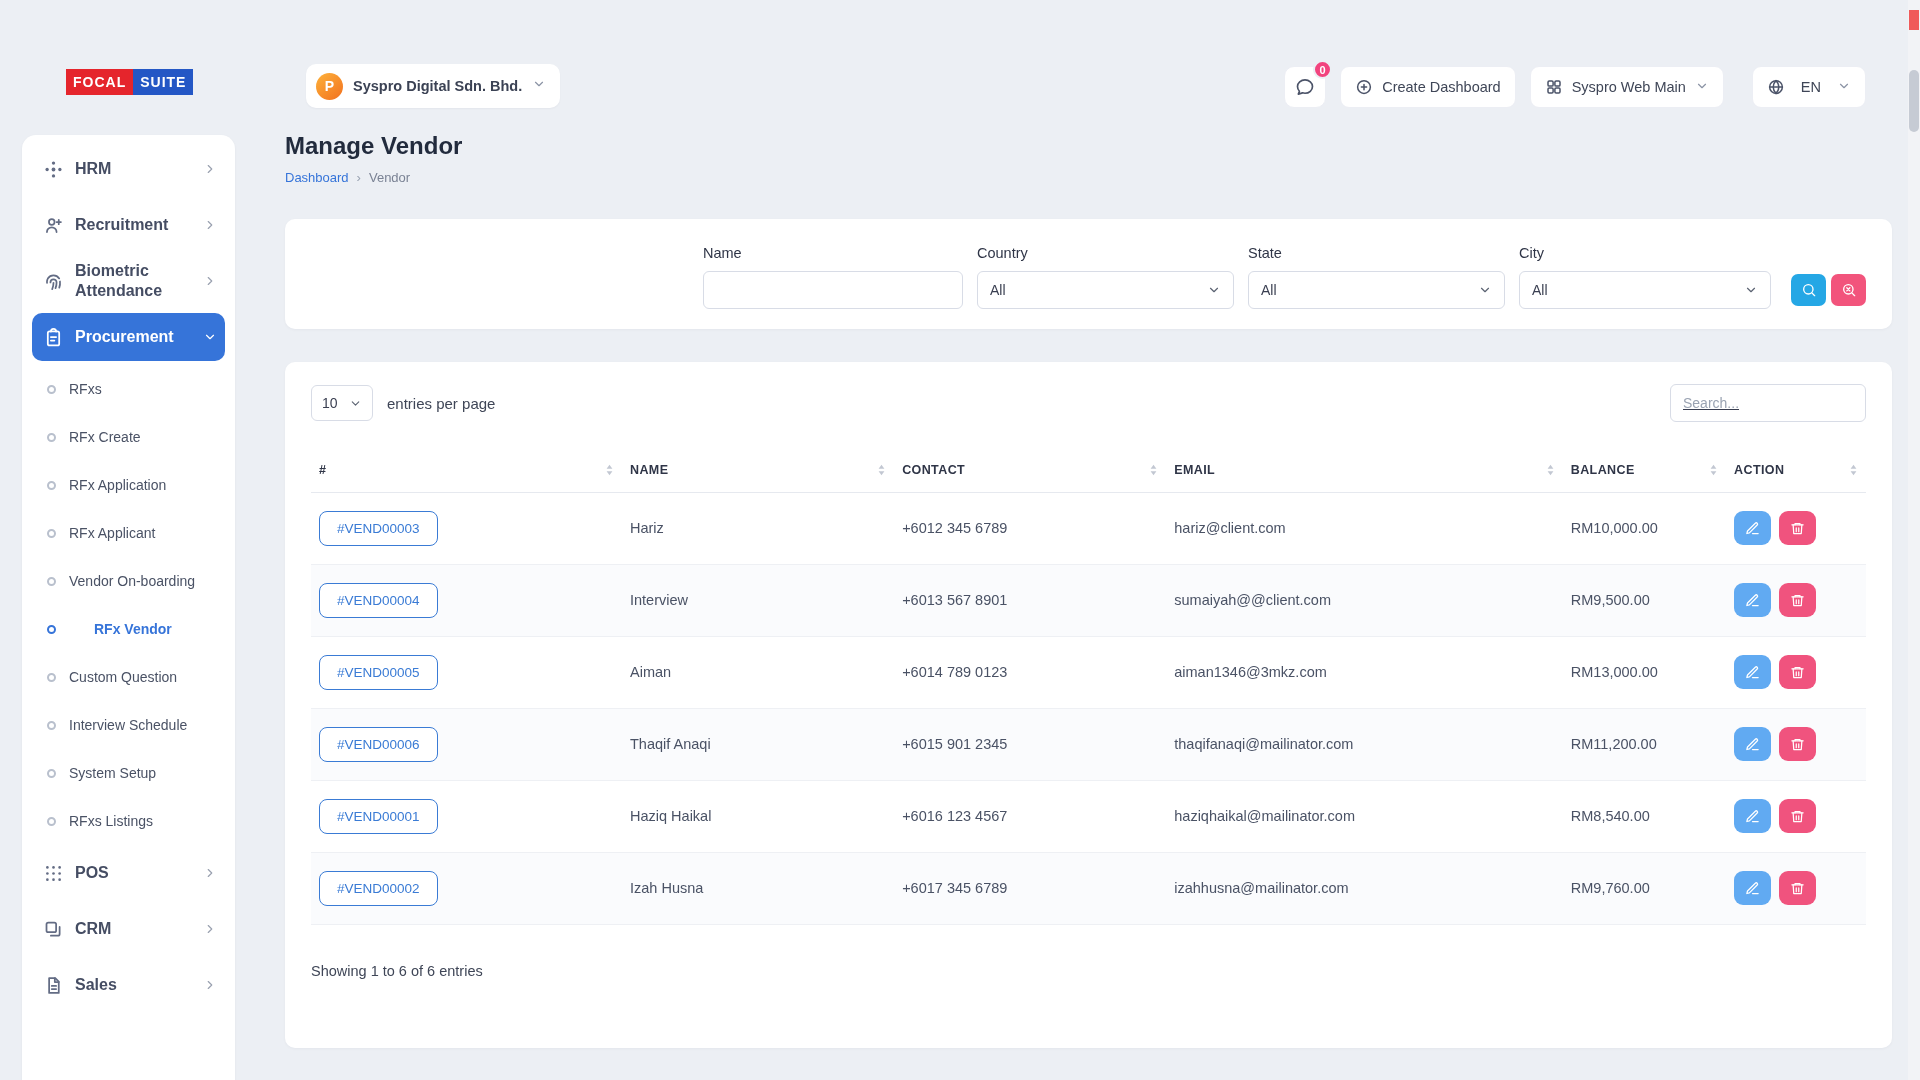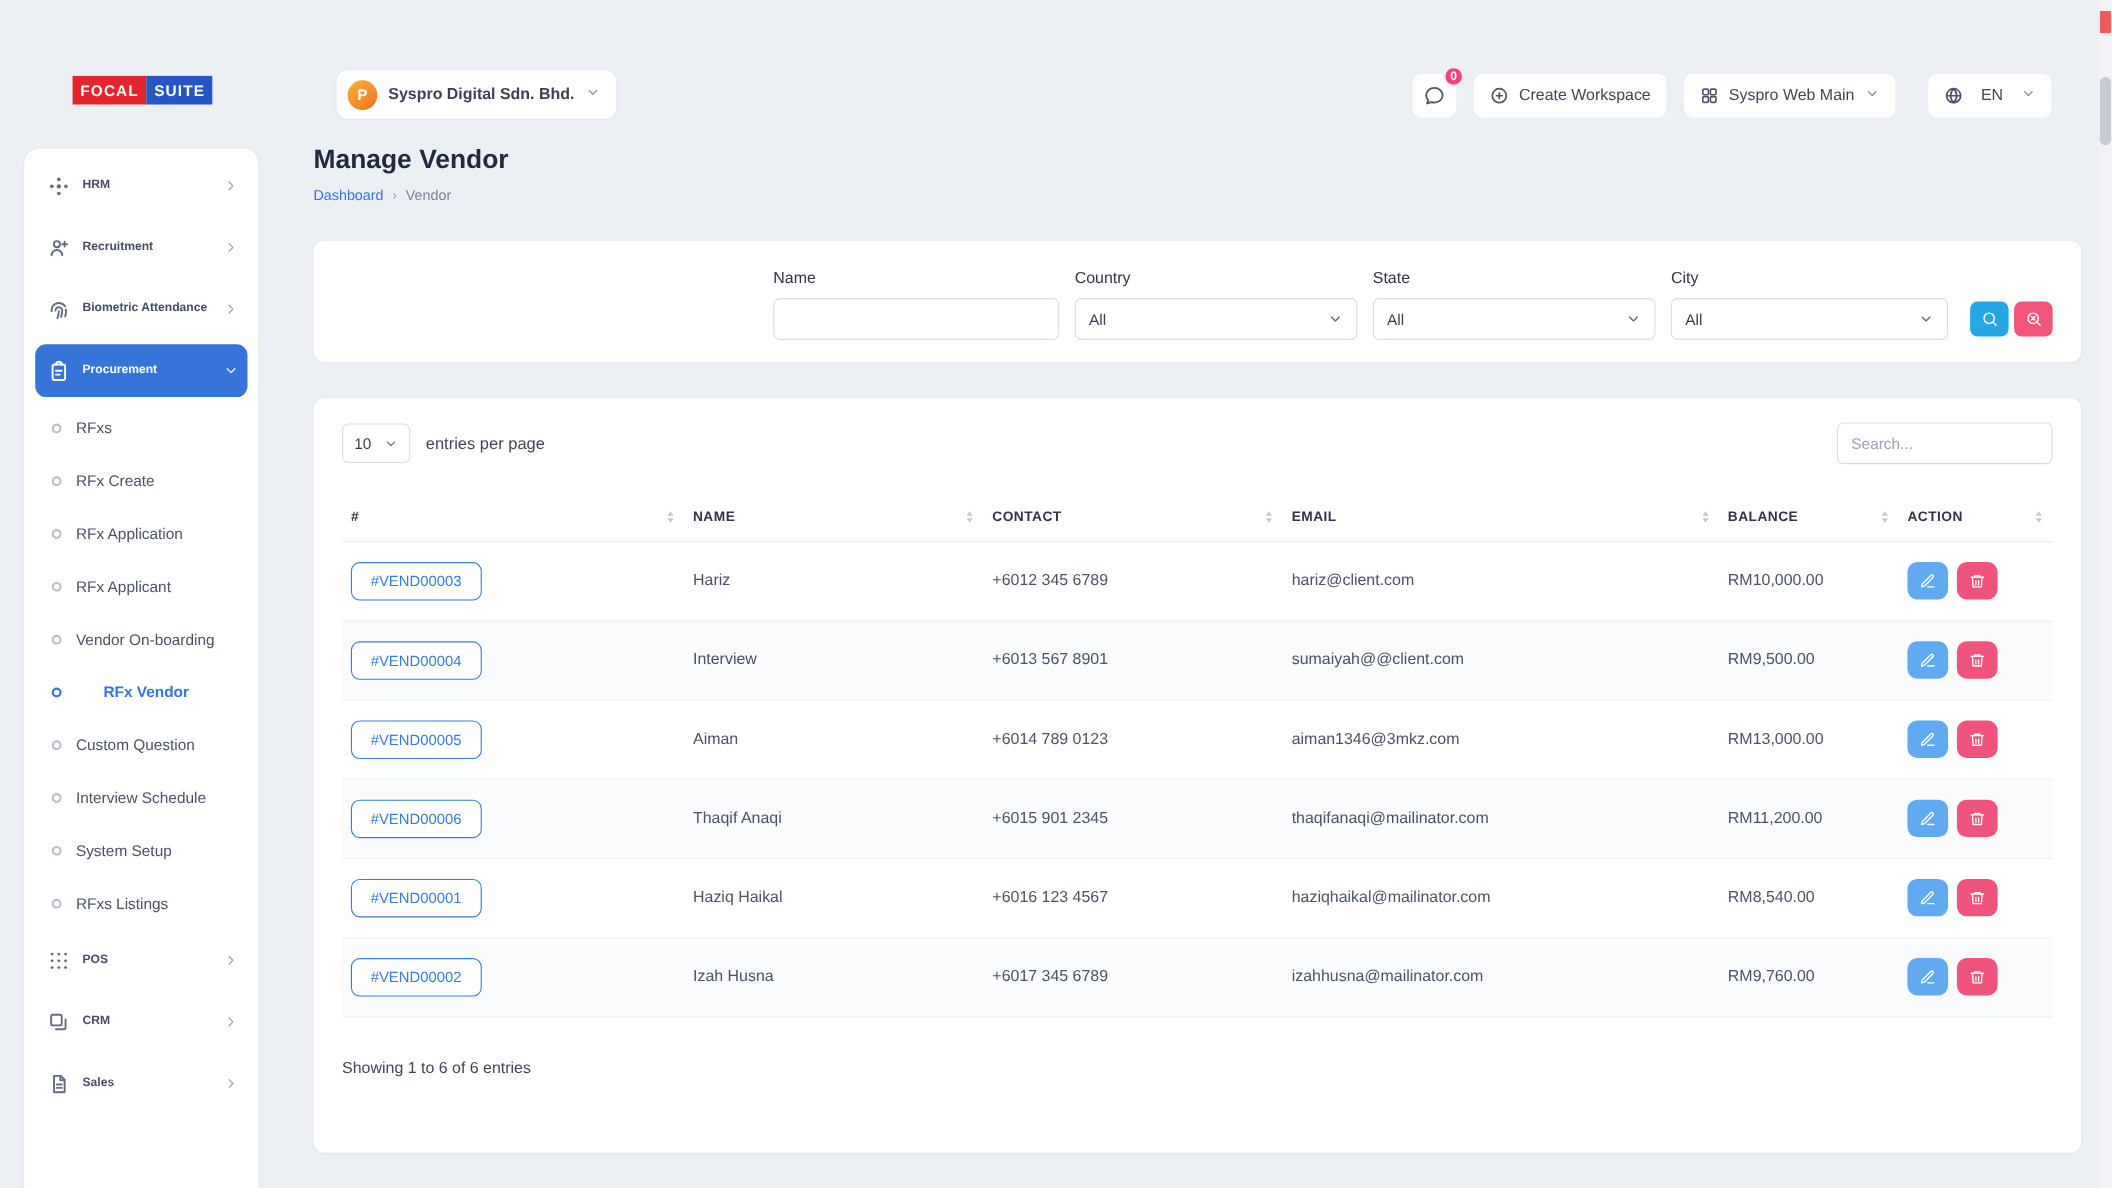--- a/index.html
+++ b/index.html
@@ -21,21 +21,21 @@
   .logo-suite { background:#2457c5; color:#fff; font-weight:bold; font-size:14px; letter-spacing:1px; padding:5px 7px; }
   .sidebar-card {
     position:absolute; top:135px; left:0; right:0; height:1000px;
     background:#fff; border-radius:14px; padding:6px 10px 20px;
     box-shadow:0 1px 3px rgba(16,24,40,.05); overflow:hidden;
   }
   .nav { display:flex; flex-direction:column; }
   .nav-item {
     display:flex; align-items:center; gap:11px; min-height:48px; margin:4px 0;
     padding:4px 8px 4px 10px; border-radius:10px; cursor:pointer;
-    font-size:11px; font-weight:bold; color:#454d63;
+    font-size:16px; font-weight:bold; color:#454d63;
   }
   .nav-item .nav-icon { width:22px; color:#636c84; flex:0 0 22px; }
   .nav-item .nav-icon svg { width:21px; height:21px; }
   .nav-item .nav-label { flex:1; line-height:1.25; }
   .nav-item .nav-chevron { color:#9aa1b0; }
   .nav-item .nav-chevron svg { width:14px; height:14px; }
   .nav-item.active { background:#3674d9; color:#fff; }
   .nav-item.active .nav-icon, .nav-item.active .nav-chevron { color:#fff; }
   .nav-sub {
     display:flex; align-items:center; gap:13px; height:48px;
@@ -127,21 +127,21 @@
   .page-size {
     width:62px; height:36px; border:1px solid #d8dce6; border-radius:6px; background:#fff;
     display:flex; align-items:center; justify-content:space-between; padding:0 10px;
     font-size:14px; color:#3a3f51; cursor:pointer;
   }
   .page-size .ic { color:#5b6372; }
   .page-size .ic svg { width:13px; height:13px; }
   .entries-label { font-size:15px; color:#3f4657; }
   .table-search {
     width:196px; height:38px; border:1px solid #d8dce6; border-radius:6px;
-    padding:0 12px; font-size:14px; color:#3a3f51; font-family:inherit; outline:none;
+    padding:0 12px; font-size:14px; color:#3a3f51; font-family:inherit; outline:none;text-decoration:underline;
   }
   .table-search::placeholder { color:#9aa3b2; }
 
   table.vendor-table { width:100%; border-collapse:collapse; margin-top:26px; }
   .vendor-table th {
     height:44px; padding:0 8px; border-bottom:1px solid #e6e9ef;
     font-size:12.5px; font-weight:bold; color:#2f3547; letter-spacing:.4px; text-align:left;
     cursor:pointer;
   }
   .th-inner { display:flex; align-items:center; justify-content:space-between; gap:6px; }
@@ -362,21 +362,21 @@
             </span>
           <span class="chat-badge">0</span>
         </button>
         <button class="pill-btn">
           <span class="ic" id="plus-ic">
               <svg viewBox="0 0 24 24" fill="none" stroke="currentColor" stroke-width="2" stroke-linecap="round" stroke-linejoin="round">
                 <circle cx="12" cy="12" r="8.5"></circle>
                 <path d="M12 8.5v7M8.5 12h7"></path>
               </svg>
             </span>
-          <span>Create Workspace</span>
+          <span>Create Dashboard</span>
         </button>
         <button class="pill-btn">
           <span class="ic" id="grid-ic">
               <svg viewBox="0 0 24 24" fill="none" stroke="currentColor" stroke-width="2" stroke-linecap="round" stroke-linejoin="round">
                 <rect x="4" y="4" width="6.8" height="6.8" rx="1.6"></rect>
                 <rect x="13.2" y="4" width="6.8" height="6.8" rx="1.6"></rect>
                 <rect x="4" y="13.2" width="6.8" height="6.8" rx="1.6"></rect>
                 <rect x="13.2" y="13.2" width="6.8" height="6.8" rx="1.6"></rect>
               </svg>
             </span>

